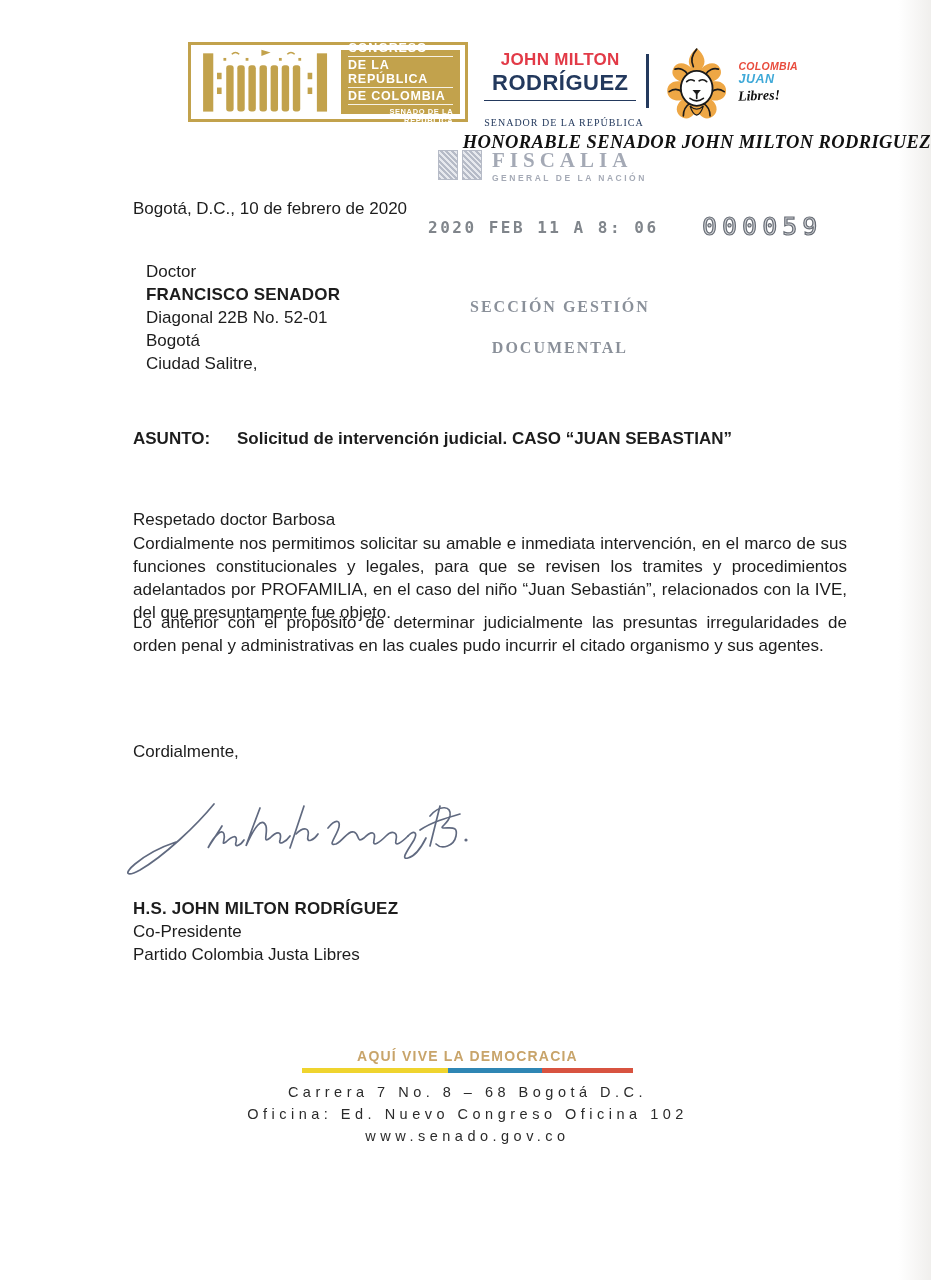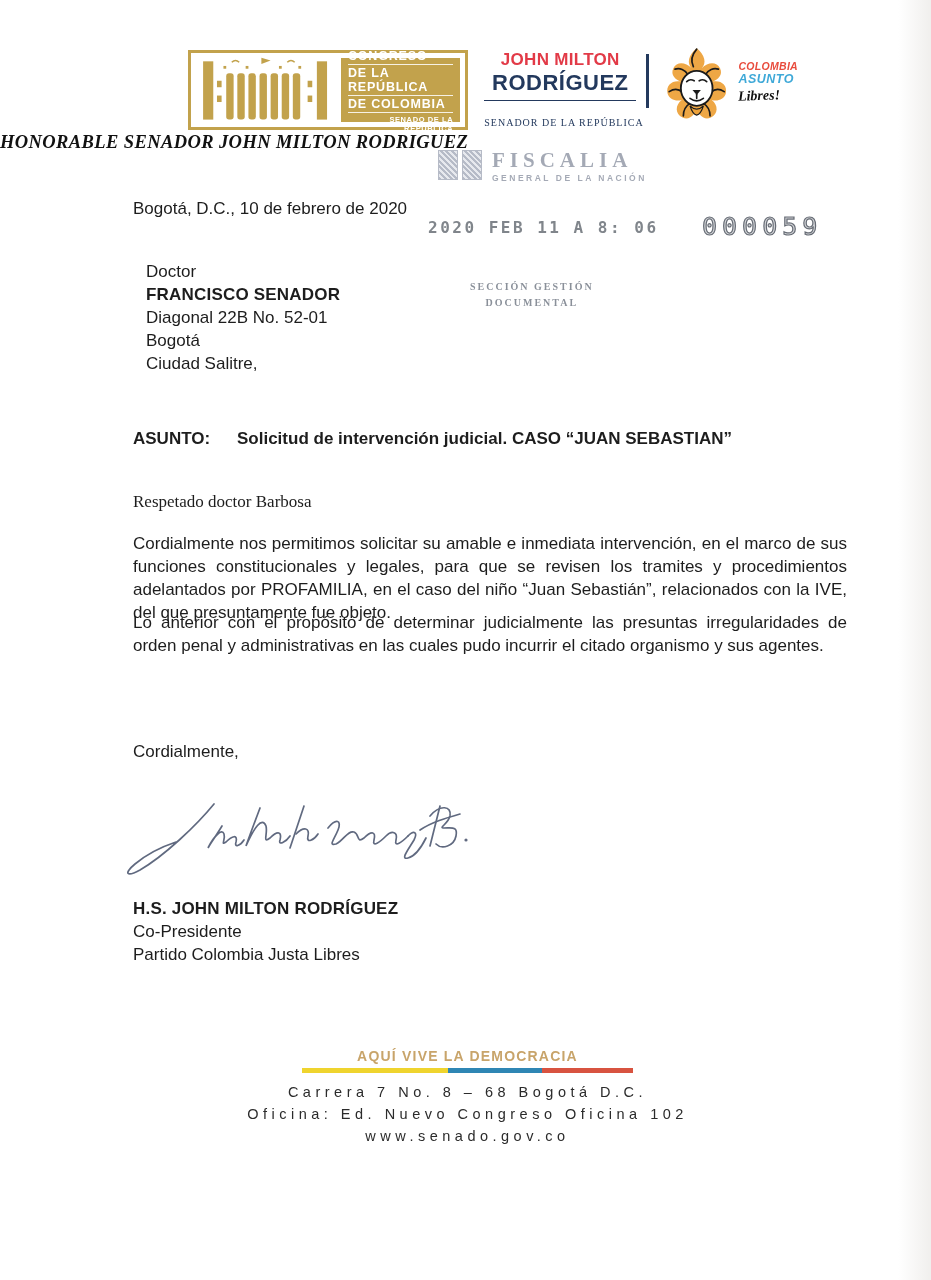--- a/index.html
+++ b/index.html
@@ -6,21 +6,21 @@
   html,body { background:#e8e8e8; }
   .page {
     position:relative; width:931px; height:1280px; margin:0 auto;
     background:linear-gradient(90deg,#ffffff 0%,#ffffff 96.5%,#f0efed 100%);
     font-family:"Liberation Sans", sans-serif; color:#1c1c1c; overflow:hidden;
   }
 
   
   .header-row { position:absolute; left:188px; top:42px; width:610px; height:92px; display:flex; align-items:flex-start; }
 
-  .congress-logo { position:relative; width:302px; height:80px; border:3px solid #c2a24c; background:#fff; display:flex;margin-top:8px; }
+  .congress-logo { position:relative; width:302px; height:80px; border:3px solid #c2a24c; background:#fff; display:flex; }
   .congress-cols { width:150px; height:100%; }
   .congress-textblock {
     flex:1; background:#c2a24c; margin:5px 5px 5px 0; padding:3px 7px 2px 7px;
     color:#fff; display:flex; flex-direction:column; justify-content:center;
   }
   .congress-textblock .ln { font-size:12.5px; font-weight:bold; letter-spacing:.8px; border-bottom:1px solid rgba(255,255,255,.85); padding:1px 0; }
   .congress-textblock .ln-small { font-size:7.5px; font-weight:bold; letter-spacing:.6px; padding-top:2px;text-align:right; }
 
   .senator-logo { width:152px; margin-left:16px; margin-top:8px; text-align:center; }
   .senator-first { color:#e23a47; font-size:17px; font-weight:900; letter-spacing:.3px; white-space:nowrap; }
@@ -28,21 +28,21 @@
   .senator-sub   { color:#23395d; font-size:10px; font-family:"Liberation Serif",serif; letter-spacing:1px; border-top:1.5px solid #23395d; margin-top:4px; padding-top:16px; white-space:nowrap; }
 
   .party-divider { width:3px; height:54px; background:#23395d; margin:12px 6px 0 10px; }
   .lion-wrap { width:90px; height:90px; margin-top:-2px; }
   .party-text { margin-top:18px; line-height:1.15; font-style:italic; white-space:nowrap; }
   .party-colombia { color:#e84c3d; font-weight:900; font-size:10.5px; letter-spacing:.3px;text-align:center; }
   .party-justa    { color:#3fa9d8; font-weight:900; font-size:12.5px; letter-spacing:.5px; }
   .party-libres   { color:#111; font-weight:bold; font-size:14px; font-family:"Liberation Serif",serif; transform:rotate(-2deg); display:inline-block; }
 
   .banner {
-    position:absolute; left:0; top:132px; width:100%; text-align:left;
+    position:absolute; left:0; top:132px; width:100%; text-align:right;
     font-family:"Liberation Serif", serif; font-style:italic; font-weight:bold;
     font-size:18.5px; color:#111; letter-spacing:.4px;
   }
 
   
   .stamp { position:absolute; color:#6d7689; filter:blur(.4px);padding-left:40px; }
   .fiscalia-stamp { left:398px; top:150px; display:flex; align-items:flex-start; opacity:.62; }
   .fiscalia-icon { width:44px; height:30px; margin-right:10px; display:flex; gap:4px; }
   .fiscalia-icon .sq { flex:1; background:repeating-linear-gradient(45deg,#8b93a5 0 2px,#d9dde4 2px 4px); border:1px solid #8b93a5; }
   .fiscalia-line1 { font-family:"Liberation Serif",serif; font-weight:bold; font-size:21px; letter-spacing:5px; line-height:1; }
@@ -51,30 +51,30 @@
   .received-stamp {
     left:388px; top:218px; font-family:"DejaVu Sans Mono", monospace;
     font-size:16px; letter-spacing:2.5px; color:#6a7077; opacity:.85; font-weight:bold; filter:blur(.3px);
   }
   .number-stamp {
     left:662px; top:212px; font-family:"DejaVu Sans Mono", monospace;
     font-size:25px; letter-spacing:5px; color:rgba(95,100,110,.28);
     -webkit-text-stroke:1.2px rgba(80,86,96,.85); filter:blur(.2px);
   }
   .seccion-stamp { left:430px; top:279px; text-align:center; opacity:.66; color:#4e5766; filter:blur(.35px); }
-  .seccion-stamp div { font-family:"Liberation Serif",serif; font-weight:bold; font-size:10px; letter-spacing:2px; line-height:1.55; }
+  .seccion-stamp div { font-family:"Liberation Serif",serif; font-weight:bold; font-size:16px; letter-spacing:2px; line-height:1.55;margin-top:16px; }
 
   
   .body-text { font-size:17px; line-height:23px; color:#1d1d1d; }
   .date-line   { position:absolute; left:133px; top:197px; }
   .recipient   { position:absolute; left:146px; top:260px; }
   .recipient .bold { font-weight:bold; letter-spacing:.2px; }
   .subject     { position:absolute; left:133px; top:427px; font-weight:bold; width:712px; }
   .subject .subject-label { display:inline-block; width:104px; }
-  .salutation  { position:absolute; left:133px; top:490px;font-family:Liberation Serif, serif; }
+  .salutation  { position:absolute; left:133px; top:508px; }
   .para1 { position:absolute; left:133px; top:532px; width:714px; text-align:justify; }
   .para2 { position:absolute; left:133px; top:611px; width:714px; text-align:justify; }
   .closing { position:absolute; left:133px; top:740px; }
   .signature-svg { position:absolute; left:122px; top:782px; }
   .signer { position:absolute; left:133px; top:897px; }
   .signer .name { font-weight:bold; letter-spacing:.2px; }
 
   
   .footer { position:absolute; left:230px; top:1036px; width:475px; text-align:center; }
   .footer-slogan { color:#c8a46a; font-size:14px; font-weight:bold; letter-spacing:1.2px; margin-bottom:4px;margin-top:12px; }
@@ -151,21 +151,21 @@
         <path d="M53 45 q5 -3 9 1"></path>
         <path d="M42 66 q8 6 16 0"></path>
         <path d="M50 61 v5"></path>
       </g>
       <path d="M45 56 h10 l-5 6 Z" fill="#1a1a1a"></path>
       <path d="M42 75 q8 8 16 0 q-3 10 -8 11 q-5 -1 -8 -11 Z" fill="#eda23b" stroke="#1a1a1a" stroke-width="1.5"></path>
     </svg>
 
     <div class="party-text">
       <div class="party-colombia">COLOMBIA</div>
-      <div class="party-justa">ASUNTO</div>
+      <div class="party-justa">JUAN</div>
       <div class="party-libres">Libres!</div>
     </div>
   </div>
 
   <div class="banner">HONORABLE SENADOR JOHN MILTON RODRIGUEZ</div>
 
   <div class="stamp fiscalia-stamp">
     <div class="fiscalia-icon">
       <div class="sq"></div>
         <div class="sq"></div>

